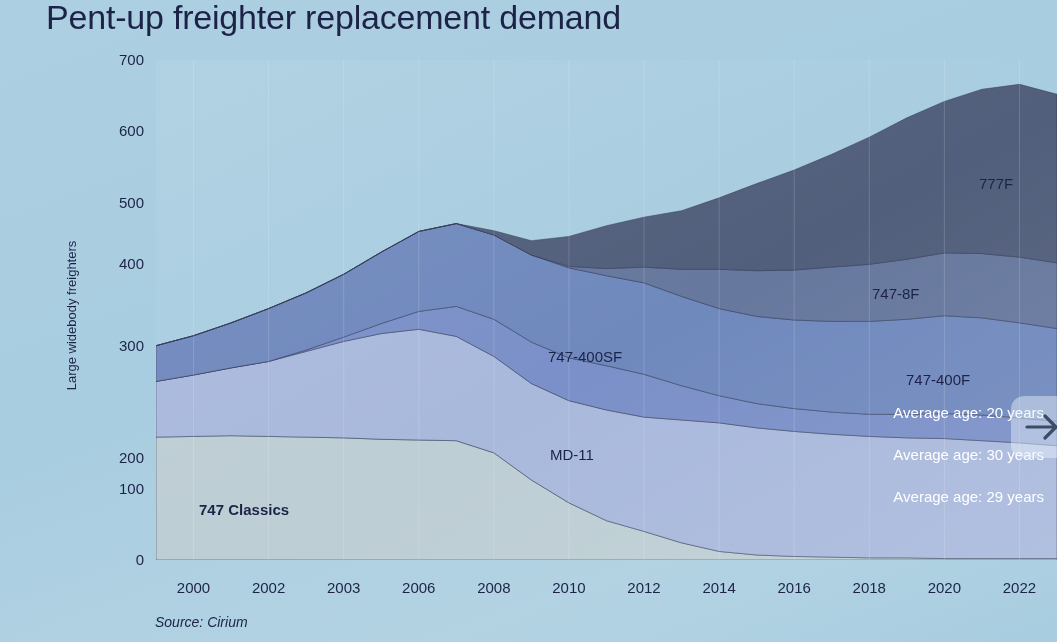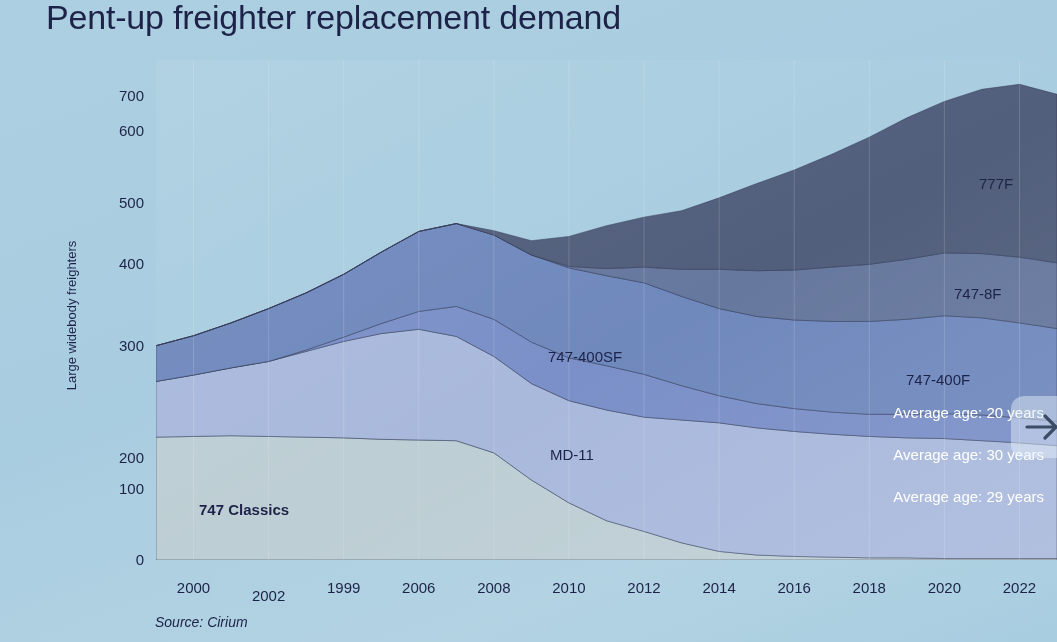--- a/index.html
+++ b/index.html
@@ -170,45 +170,45 @@
     </svg>
 
     <div id="ytick-holder">
         <div class="ytick" style="top: 552px;">0</div>
         <div class="ytick" style="top: 480.571px;">100</div>
         <div class="ytick" style="top: 409.143px; margin-top: 41px;">200</div>
         <div class="ytick" style="top: 337.714px;">300</div>
         <div class="ytick" style="top: 256px;">400</div>
         <div class="ytick" style="top: 194.857px;">500</div>
         <div class="ytick" style="top: 123.429px;">600</div>
-        <div class="ytick" style="top: 52px; margin-top: 36px;">700</div>
+        <div class="ytick" style="top: 52px;">700</div>
       </div>
     <div id="xtick-holder">
         <div class="xtick" style="left: 193.542px;">2000</div>
-        <div class="xtick" style="left: 268.625px; margin-top: 8px;">2002</div>
-        <div class="xtick" style="left: 343.708px;">1999</div>
+        <div class="xtick" style="left: 268.625px;">2002</div>
+        <div class="xtick" style="left: 343.708px;">2003</div>
         <div class="xtick" style="left: 418.792px;">2006</div>
         <div class="xtick" style="left: 493.875px;">2008</div>
         <div class="xtick" style="left: 568.958px;">2010</div>
         <div class="xtick" style="left: 644.042px;">2012</div>
         <div class="xtick" style="left: 719.125px;">2014</div>
         <div class="xtick" style="left: 794.208px;">2016</div>
         <div class="xtick" style="left: 869.292px;">2018</div>
         <div class="xtick" style="left: 944.375px;">2020</div>
         <div class="xtick" style="left: 1019.46px;">2022</div>
       </div>
 
     <div id="ylabel">Large widebody freighters</div>
 
     <div id="series-label-holder">
         <div class="series-label bold" style="left: 199px; top: 501px;">747 Classics</div>
         <div class="series-label" style="left: 550px; top: 446px;">MD-11</div>
         <div class="series-label" style="left: 548px; top: 348px;">747-400SF</div>
         <div class="series-label" style="left: 906px; top: 371px;">747-400F</div>
-        <div class="series-label" style="left: 954px; top: 285px;">747-8F</div>
+        <div class="series-label" style="left: 872px; top: 285px;">747-8F</div>
         <div class="series-label" style="left: 979px; top: 175px;">777F</div>
       </div>
     <div id="age-label-holder">
         <div class="age-label" style="right: 13px; top: 404px;">Average age: 20 years</div>
         <div class="age-label" style="right: 13px; top: 446px;">Average age: 30 years</div>
         <div class="age-label" style="right: 13px; top: 488px;">Average age: 29 years</div>
       </div>
 
     <div id="source-note">Source: Cirium</div>
   </div>

